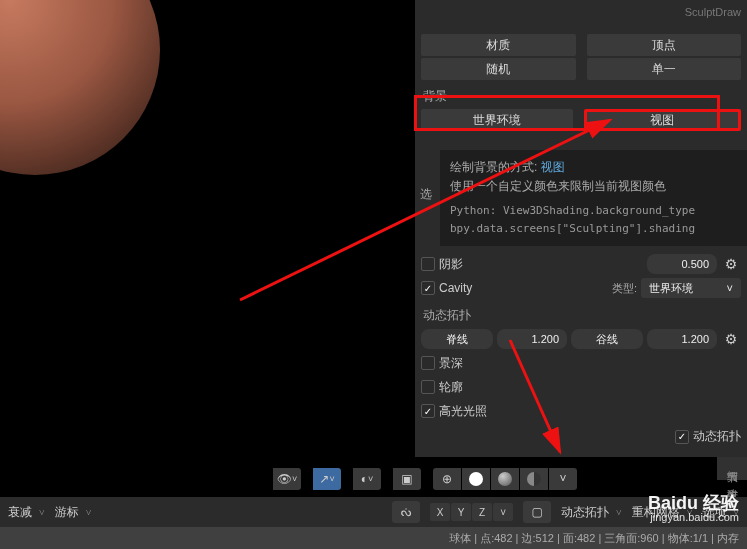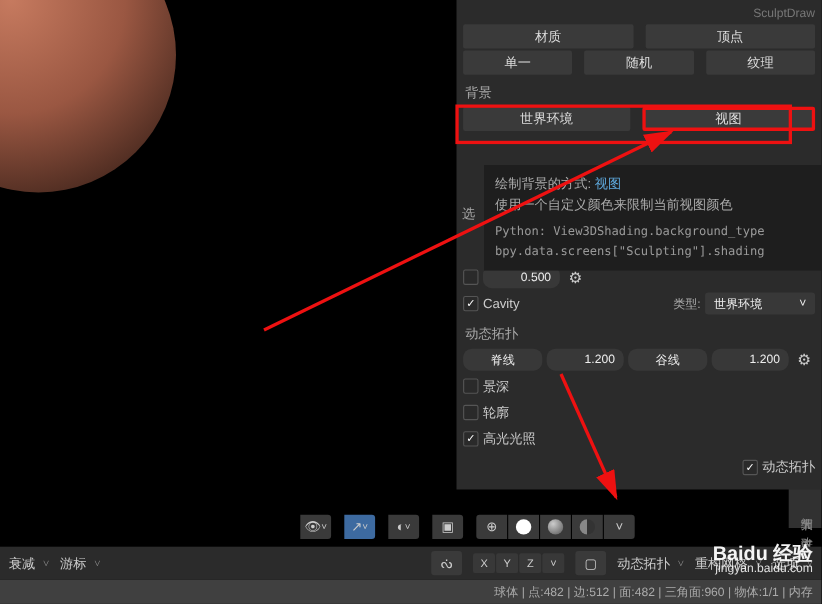--- a/index.html
+++ b/index.html
@@ -72,41 +72,41 @@
 
 <div class="rside">
   <span>半</span>
   <span>单</span>
   <span>水平</span>
   <span style="margin-top:auto">细节大</span>
   <span>改进方</span>
 </div>
 
 <div class="panel">
-  <div style="text-align:right;color:#777;font-size:11px;margin-bottom:4px">SculptDraw</div>
+  <div style="text-align:right;color:#777;font-size:11px;margin-bottom:16px">SculptDraw</div>
   <div class="btn-row">
     <div class="btn">材质</div>
     <div class="btn">顶点</div>
   </div>
   <div class="btn-row" style="margin-top:2px">
+    <div class="btn">随机</div>
     <div class="btn">单一</div>
-    <div class="btn">随机</div>
-    <div class="btn">纹理</div>
   </div>
 
   <div class="section-title">背景</div>
   <div class="btn-row">
     <div class="btn">世界环境</div>
     <div class="btn red-frame">视图</div>
   </div>
 
   <div style="height:120px"></div>
 
   <div class="prop-row">
     <div class="check"></div>
+    <div class="label">阴影</div>
     <div class="num">0.500</div>
     <div class="gear">⚙</div>
   </div>
 
   <div class="prop-row">
     <div class="check on"></div>
     <div class="label">Cavity</div>
     <div style="color:#aaa;font-size:11px">类型:</div>
     <div class="drop" style="max-width:100px">
       <span>世界环境</span>

